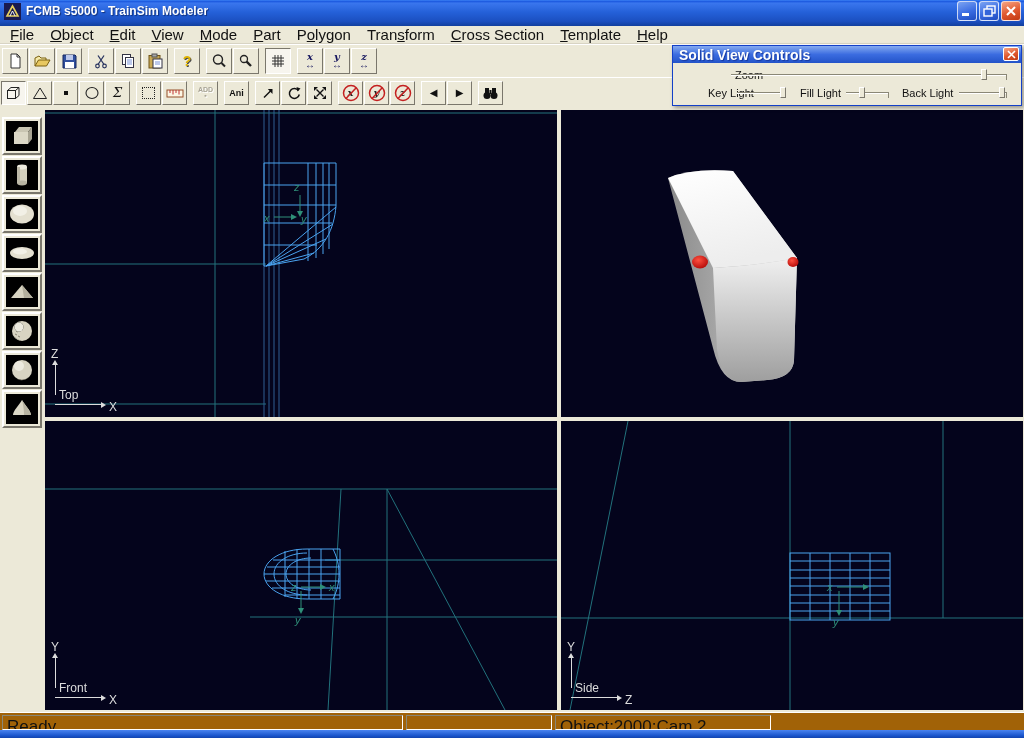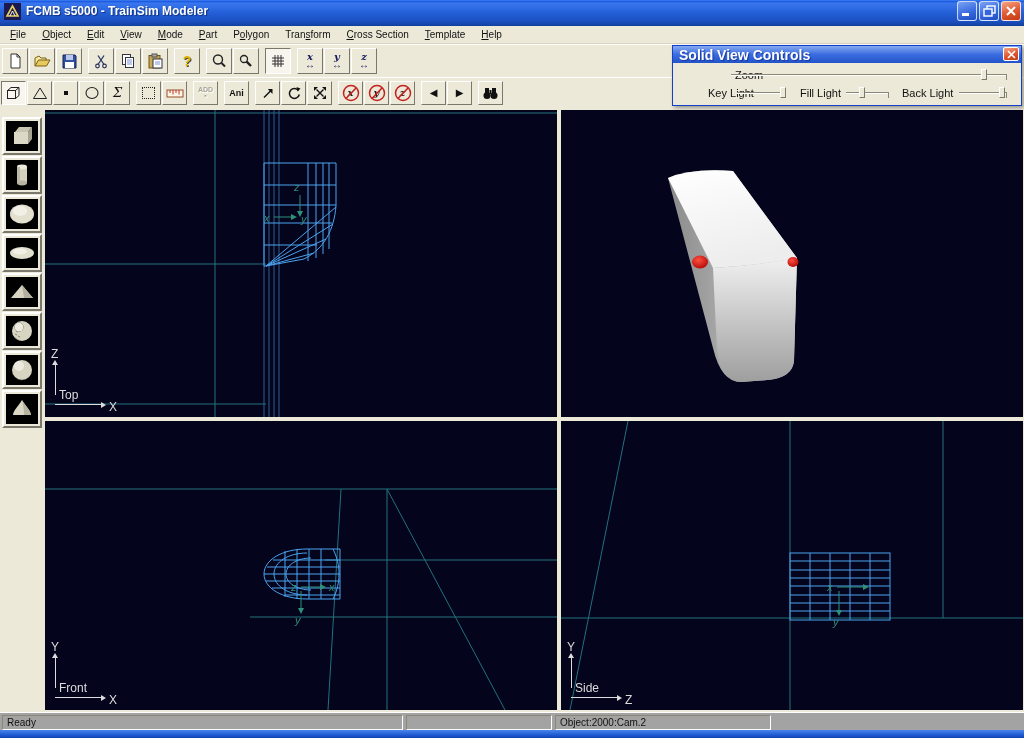--- a/index.html
+++ b/index.html
@@ -18,21 +18,21 @@
   .title-text { color:#fff; font-size:12px; font-weight:bold; text-shadow:1px 1px 1px #10307a; flex:1 1 auto; white-space:nowrap; }
   .win-controls { display:flex; gap:2px; }
   .wbtn { width:20px; height:20px; border-radius:3px; border:1px solid rgba(255,255,255,.75);
           display:flex; align-items:center; justify-content:center; }
   .wbtn.blue  { background: linear-gradient(160deg,#7ba3f2 0%,#3b6ce2 55%,#1f4cc0 100%); }
   .wbtn.red   { background: linear-gradient(160deg,#f5a584 0%,#e0572e 55%,#c23a12 100%); }
   
   .menubar { position:absolute; left:0; top:26px; width:1024px; height:18px;
              background:#ece9d8; display:flex; align-items:center; padding-left:2px;
              border-bottom:1px solid #d8d4c4; }
-  .menu-item { font-size:10px; color:#111; padding:12px 8px; cursor:default; white-space:nowrap; }
+  .menu-item { font-size:15px; color:#111; padding:12px 8px; cursor:default; white-space:nowrap; }
   .menu-item .mn { text-decoration: underline; }
   
   .toolbar-row { position:absolute; left:0; width:1024px; background:#ece9d8; display:flex; align-items:center; }
   .tb1 { top:44px; height:33px; border-top:1px solid #fff; padding-left:2px; }
   .tb2 { top:77px; height:30px; border-top:1px solid #fff; padding-left:1px; }
   .tbtn { width:26px; height:26px; background:#ece9d8; border:1px solid;
           border-color:#fff #7a776c #7a776c #fff; margin-right:1px;
           display:flex; align-items:center; justify-content:center; position:relative; }
   .tb2 .tbtn { width:25px; height:24px; }
   .tbtn.pressed { border-color:#7a776c #fff #fff #7a776c; background:#f7f5ee; }
@@ -84,22 +84,22 @@
   .axis-gizmo .vlabel { position:absolute; left:0; top:-4px; }
   .axis-gizmo .vline  { position:absolute; left:4px; top:14px; height:30px; width:1px; background:#dcdcdc; }
   .axis-gizmo .varrow { position:absolute; left:1px; top:9px; width:0; height:0;
                 border-left:3px solid transparent; border-right:3px solid transparent; border-bottom:5px solid #dcdcdc; }
   .axis-gizmo .hline  { position:absolute; left:4px; bottom:8px; width:46px; height:1px; background:#dcdcdc; }
   .axis-gizmo .harrow { position:absolute; left:50px; bottom:5px; width:0; height:0;
                 border-top:3px solid transparent; border-bottom:3px solid transparent; border-left:5px solid #dcdcdc; }
   .axis-gizmo .vname  { position:absolute; left:8px; bottom:11px; }
   .axis-gizmo .hlabel { position:absolute; left:58px; bottom:-1px; }
   
-  .statusbar { position:absolute; left:0; top:712px; width:1024px; height:18px; background:#a3a3a3;
-               border-top:1px solid #fff; font-size:10px; color:#111; }
+  .statusbar { position:absolute; left:0; top:712px; width:1024px; height:18px; background:#a16207;
+               border-top:1px solid #fff; font-size:17px; color:#111; }
   .spanel { position:absolute; top:2px; height:15px; border:1px solid; border-color:#8a8776 #fff #fff #8a8776;
             padding:1px 4px; white-space:nowrap; overflow:hidden; }
   .bottom-strip { position:absolute; left:0; top:730px; width:1024px; height:8px;
             background:linear-gradient(180deg,#4a84f0,#1a55cc 70%,#1244ae); }
 </style>
 </head>
 <body>
 
 <div id="app">
 

